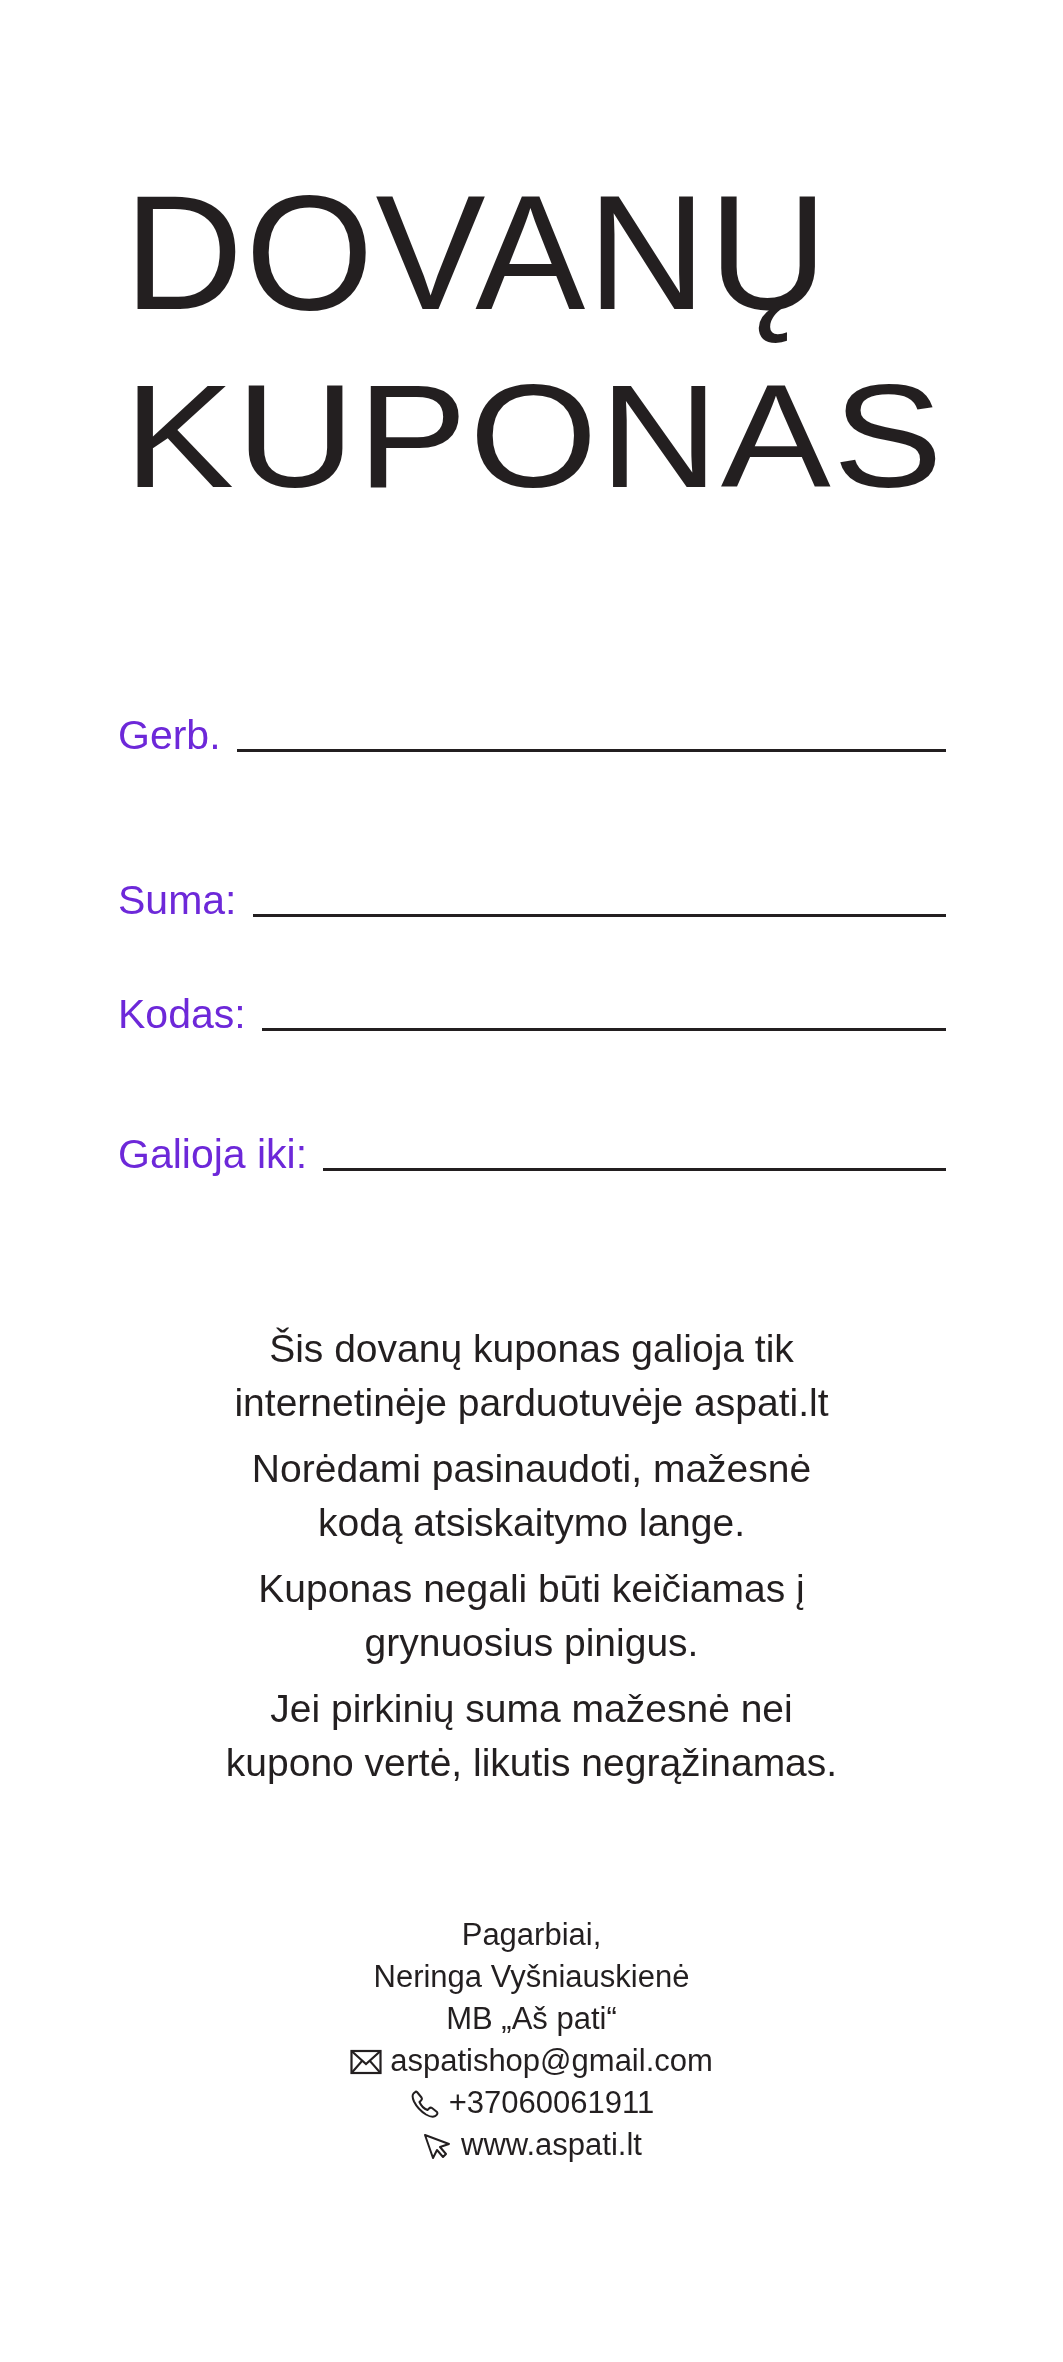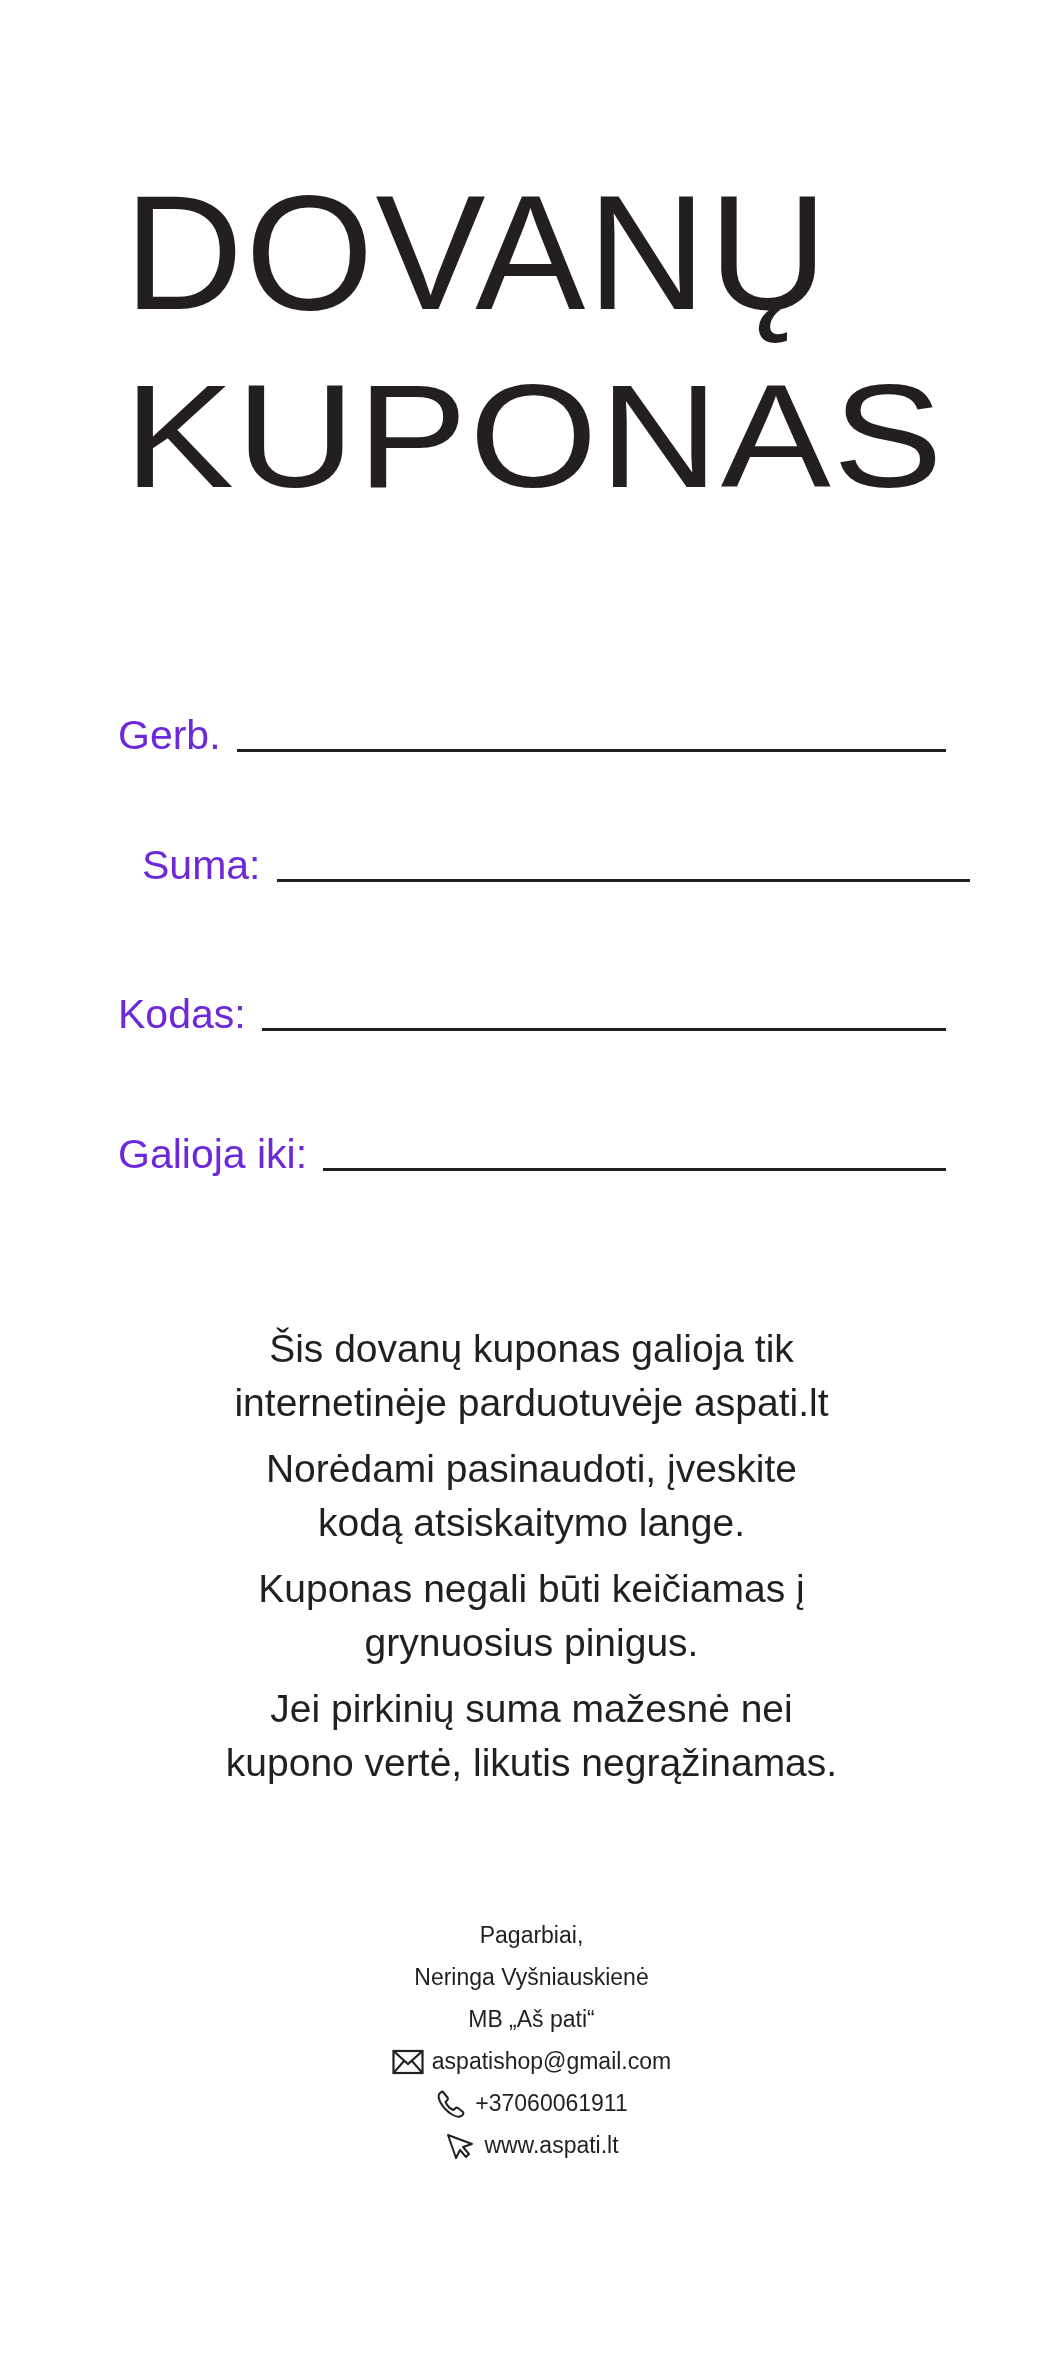--- a/index.html
+++ b/index.html
@@ -67,21 +67,21 @@
       padding-bottom: 0px;
     }
     .field-line {
       flex: 1;
       height: 0;
       border-bottom: 3px solid #231f20;
       margin-left: 16px;
       margin-bottom: 4px;
     }
     .field.f1 { top: 706px; }
-    .field.f2 { top: 836px; margin-left: 24px; }
+    .field.f2 { top: 871px; }
     .field.f3 { top: 985px; }
     .field.f4 { top: 1125px; }
 
     
     .terms {
       position: absolute;
       left: 0;
       top: 1322px;
       width: 1063px;
       text-align: center;
@@ -99,21 +99,21 @@
       position: absolute;
       left: 0;
       top: 1914px;
       width: 1063px;
       text-align: center;
     }
     .sig-line {
       display: flex;
       justify-content: center;
       align-items: center;
-      font-size: 23px;
+      font-size: 31px;
       line-height: 42px;
       height: 42px;
       color: #231f20;
       white-space: nowrap;
     }
     .sig-icon {
       display: inline-block;
       width: 32px;
       height: 28px;
       margin-right: 8px;
@@ -148,21 +148,21 @@
     <span class="field-label">Galioja iki:</span>
     <span class="field-line"></span>
   </div>
 
   <div class="terms">
     <p class="term">
       <span class="ln">Šis dovanų kuponas galioja tik</span>
       <span class="ln">internetinėje parduotuvėje aspati.lt</span>
     </p>
     <p class="term">
-      <span class="ln">Norėdami pasinaudoti, įveskite</span>
+      <span class="ln">Norėdami pasinaudoti, mažesnė</span>
       <span class="ln">kodą atsiskaitymo lange.</span>
     </p>
     <p class="term">
       <span class="ln">Kuponas negali būti keičiamas į</span>
       <span class="ln">grynuosius pinigus.</span>
     </p>
     <p class="term">
       <span class="ln">Jei pirkinių suma mažesnė nei</span>
       <span class="ln">kupono vertė, likutis negrąžinamas.</span>
     </p>

